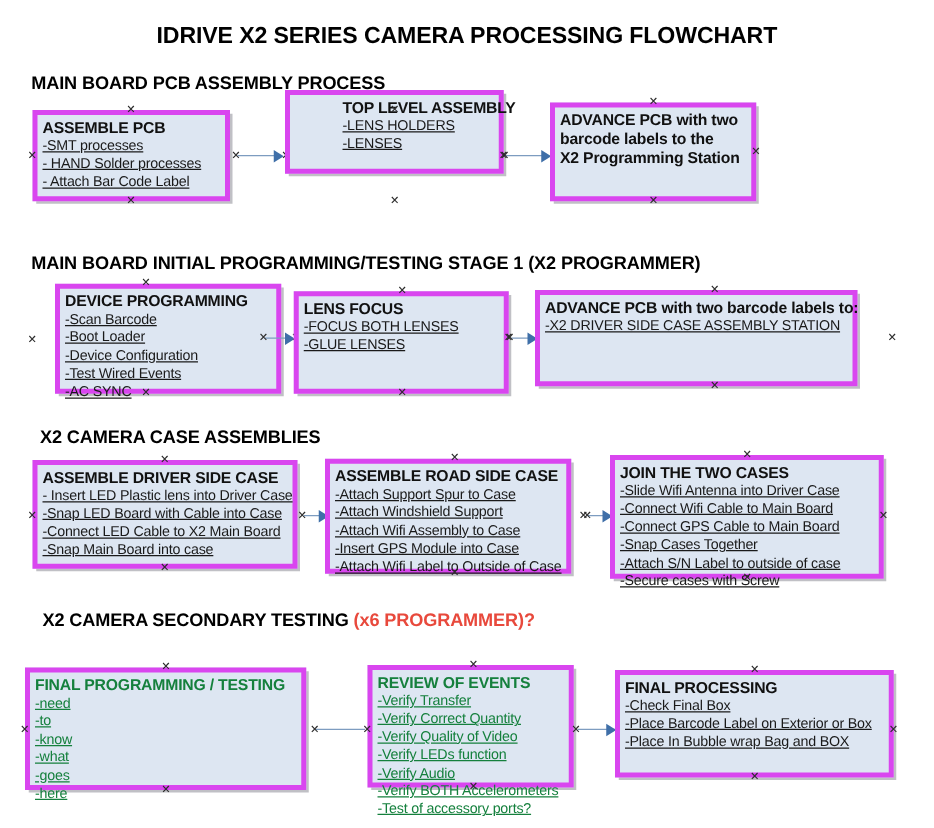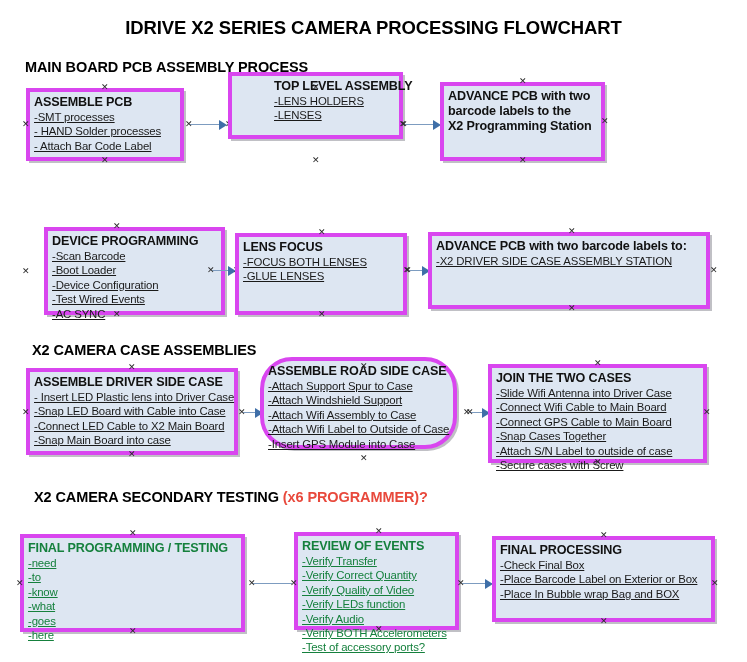--- a/index.html
+++ b/index.html
@@ -140,20 +140,23 @@
 
   <div class="node" style="left:440px; top:82px; width:165px; height:79px;">
     <div class="node-title">ADVANCE PCB with two</div>
     <div class="node-title">barcode labels to the</div>
     <div class="node-title"> X2 Programming Station</div>
   </div>
   <div class="handle" style="left:519px; top:78px;"></div>
   <div class="handle" style="left:601px; top:118px;"></div>
   <div class="handle" style="left:519px; top:157px;"></div>
 
+  <div class="section-head" style="left:25px; top:203px;">
+    <span>MAIN BOARD INITIAL PROGRAMMING/TESTING STAGE 1 (X2 PROGRAMMER)</span>
+  </div>
 
   <div class="node" style="left:44px; top:227px; width:181px; height:88px;">
     <div class="node-title">DEVICE PROGRAMMING</div>
     <div class="node-line">-Scan Barcode</div>
     <div class="node-line">-Boot Loader</div>
     <div class="node-line">-Device Configuration</div>
     <div class="node-line">-Test Wired Events</div>
     <div class="node-line">-AC SYNC</div>
   </div>
   <div class="handle" style="left:113px; top:223px;"></div>
@@ -172,21 +175,21 @@
   </div>
   <div class="handle" style="left:318px; top:229px;"></div>
   <div class="handle" style="left:403px; top:267px;"></div>
   <div class="handle" style="left:318px; top:311px;"></div>
 
   <div class="conn-line" style="left:409px; top:270px; width:17px;"></div>
   <div class="conn-arrow" style="left:422px; top:266px;"></div>
   <div class="handle" style="left:404px; top:267px;"></div>
   <div class="handle" style="left:428px; top:267px;"></div>
 
-  <div class="node" style="left:428px; top:232px; width:282px; height:77px;">
+  <div class="node" style="left:428px; top:232px; width:258px; height:77px;">
     <div class="node-title">ADVANCE PCB with two barcode labels to:</div>
     <div class="node-line">-X2 DRIVER  SIDE  CASE  ASSEMBLY STATION</div>
   </div>
   <div class="handle" style="left:568px; top:228px;"></div>
   <div class="handle" style="left:710px; top:267px;"></div>
   <div class="handle" style="left:568px; top:305px;"></div>
 
   <div class="section-head" style="left:32px; top:342px;">
     <span>X2 CAMERA CASE ASSEMBLIES</span>
   </div>
@@ -200,27 +203,27 @@
   </div>
   <div class="handle" style="left:128px; top:364px;"></div>
   <div class="handle" style="left:22px; top:409px;"></div>
   <div class="handle" style="left:128px; top:451px;"></div>
 
   <div class="conn-line" style="left:243px; top:412px; width:16px;"></div>
   <div class="conn-arrow" style="left:255px; top:408px;"></div>
   <div class="handle" style="left:238px; top:409px;"></div>
   <div class="handle" style="left:261px; top:409px;"></div>
 
-  <div class="node" style="left:260px; top:357px; width:197px; height:92px;border-radius:32px;">
+  <div class="node" style="left:260px; top:367px; width:197px; height:92px;">
     <div class="node-title">ASSEMBLE ROAD SIDE CASE</div>
     <div class="node-line">-Attach Support Spur to Case</div>
     <div class="node-line">-Attach Windshield Support</div>
     <div class="node-line">-Attach Wifi Assembly to Case</div>
+    <div class="node-line">-Insert GPS Module into Case</div>
     <div class="node-line">-Attach Wifi Label to Outside of Case</div>
-    <div class="node-line">-Insert GPS Module into Case</div>
   </div>
   <div class="handle" style="left:360px; top:363px;"></div>
   <div class="handle" style="left:463px; top:409px;"></div>
   <div class="handle" style="left:360px; top:455px;"></div>
 
   <div class="conn-line" style="left:470px; top:412px; width:18px;"></div>
   <div class="conn-arrow" style="left:482px; top:408px;"></div>
   <div class="handle" style="left:466px; top:409px;"></div>
   <div class="handle" style="left:488px; top:409px;"></div>
 

